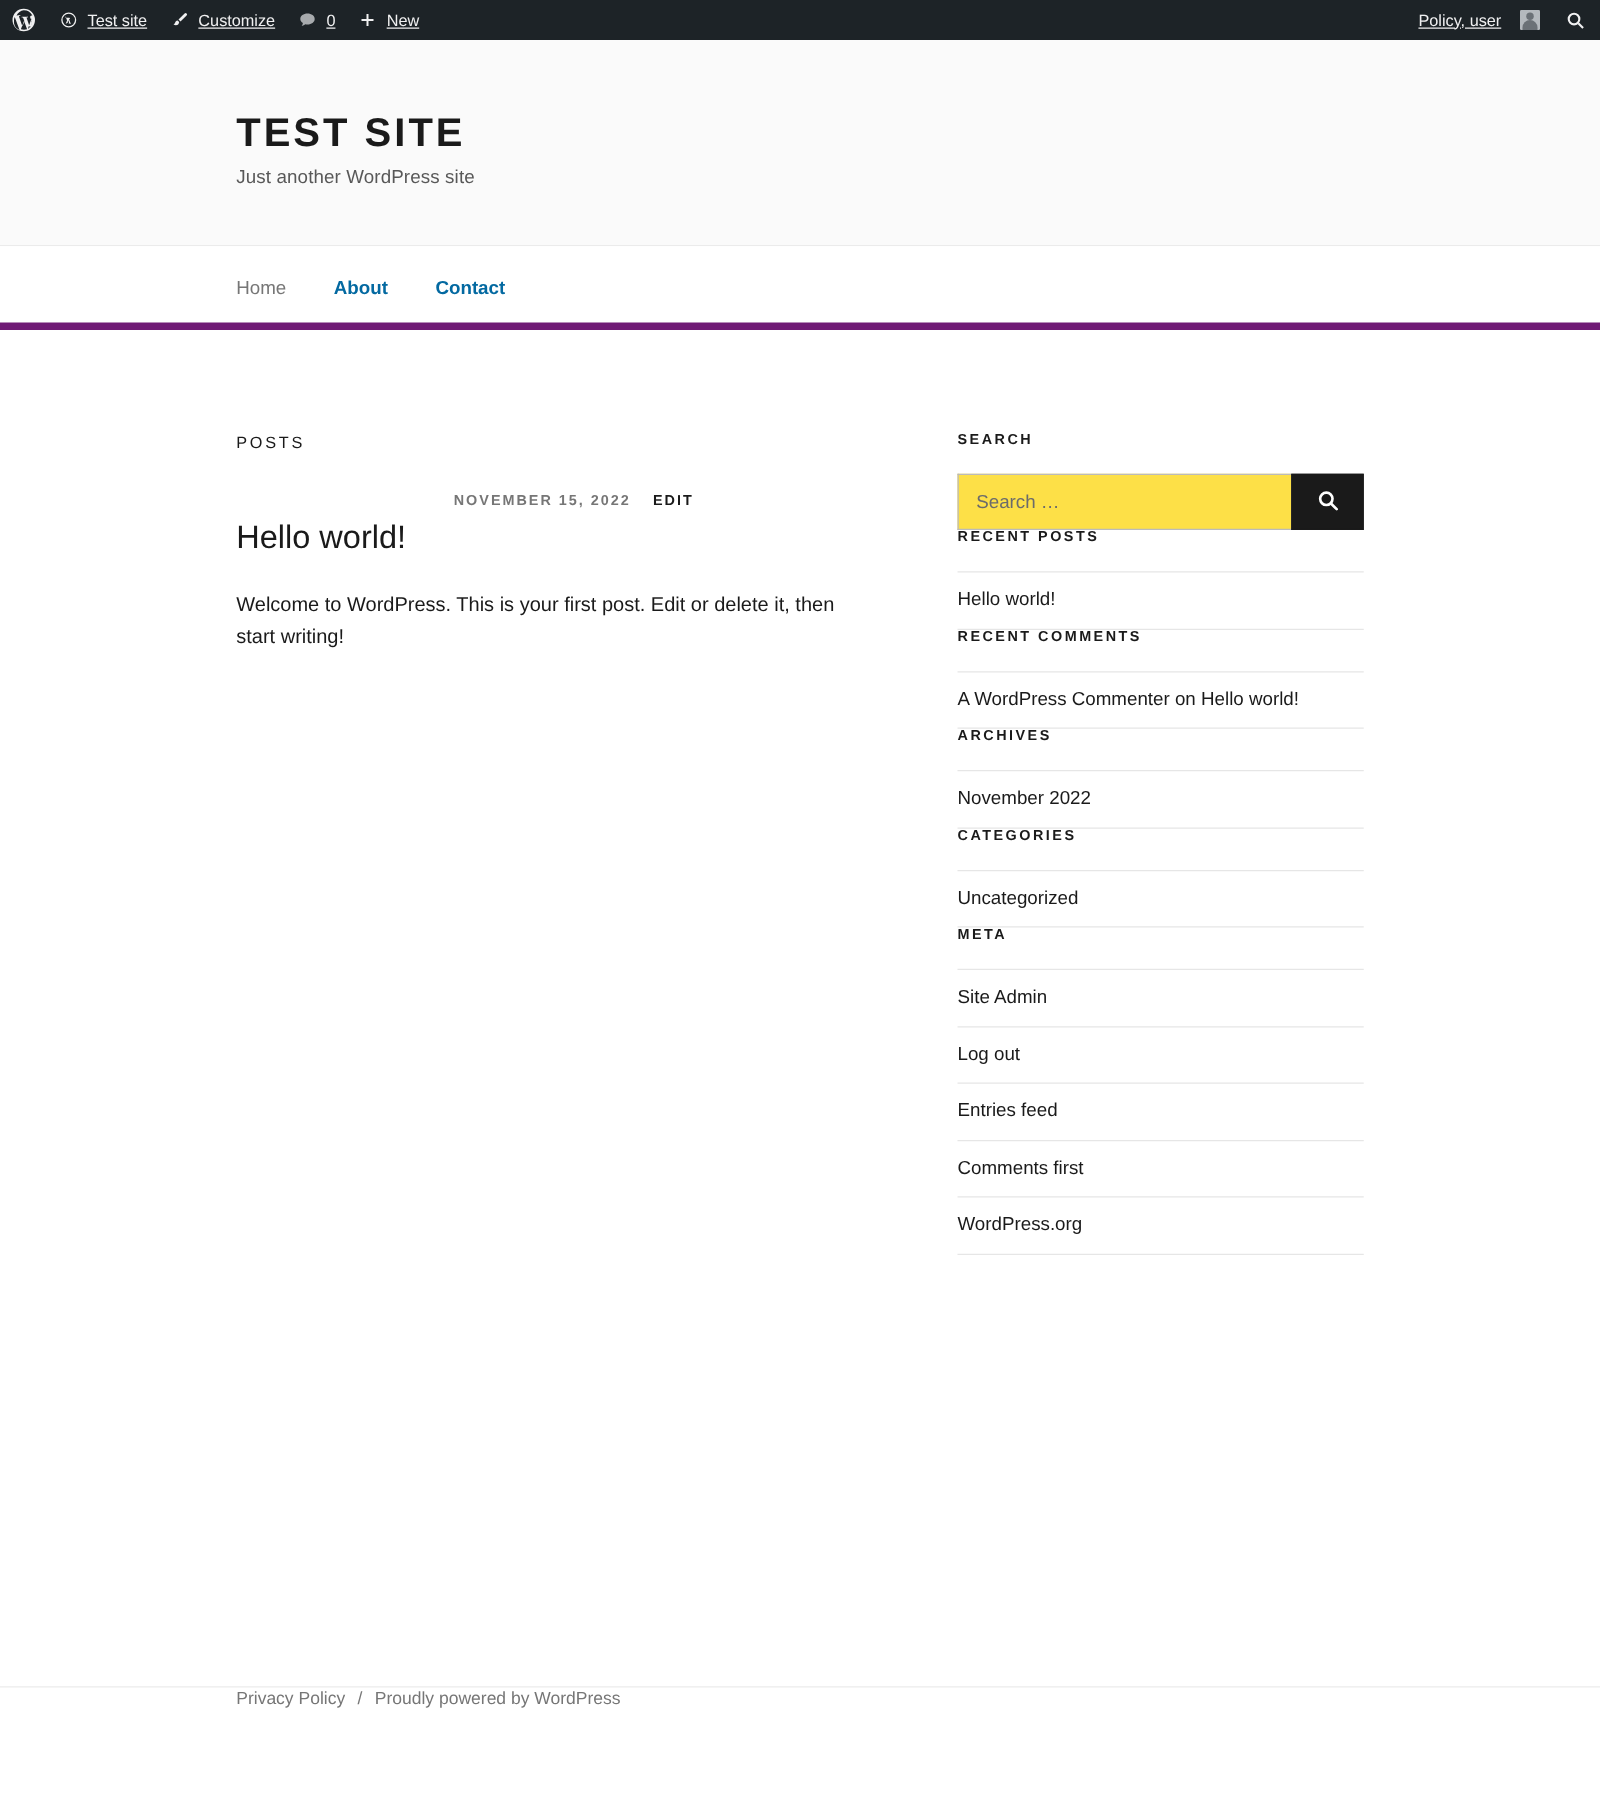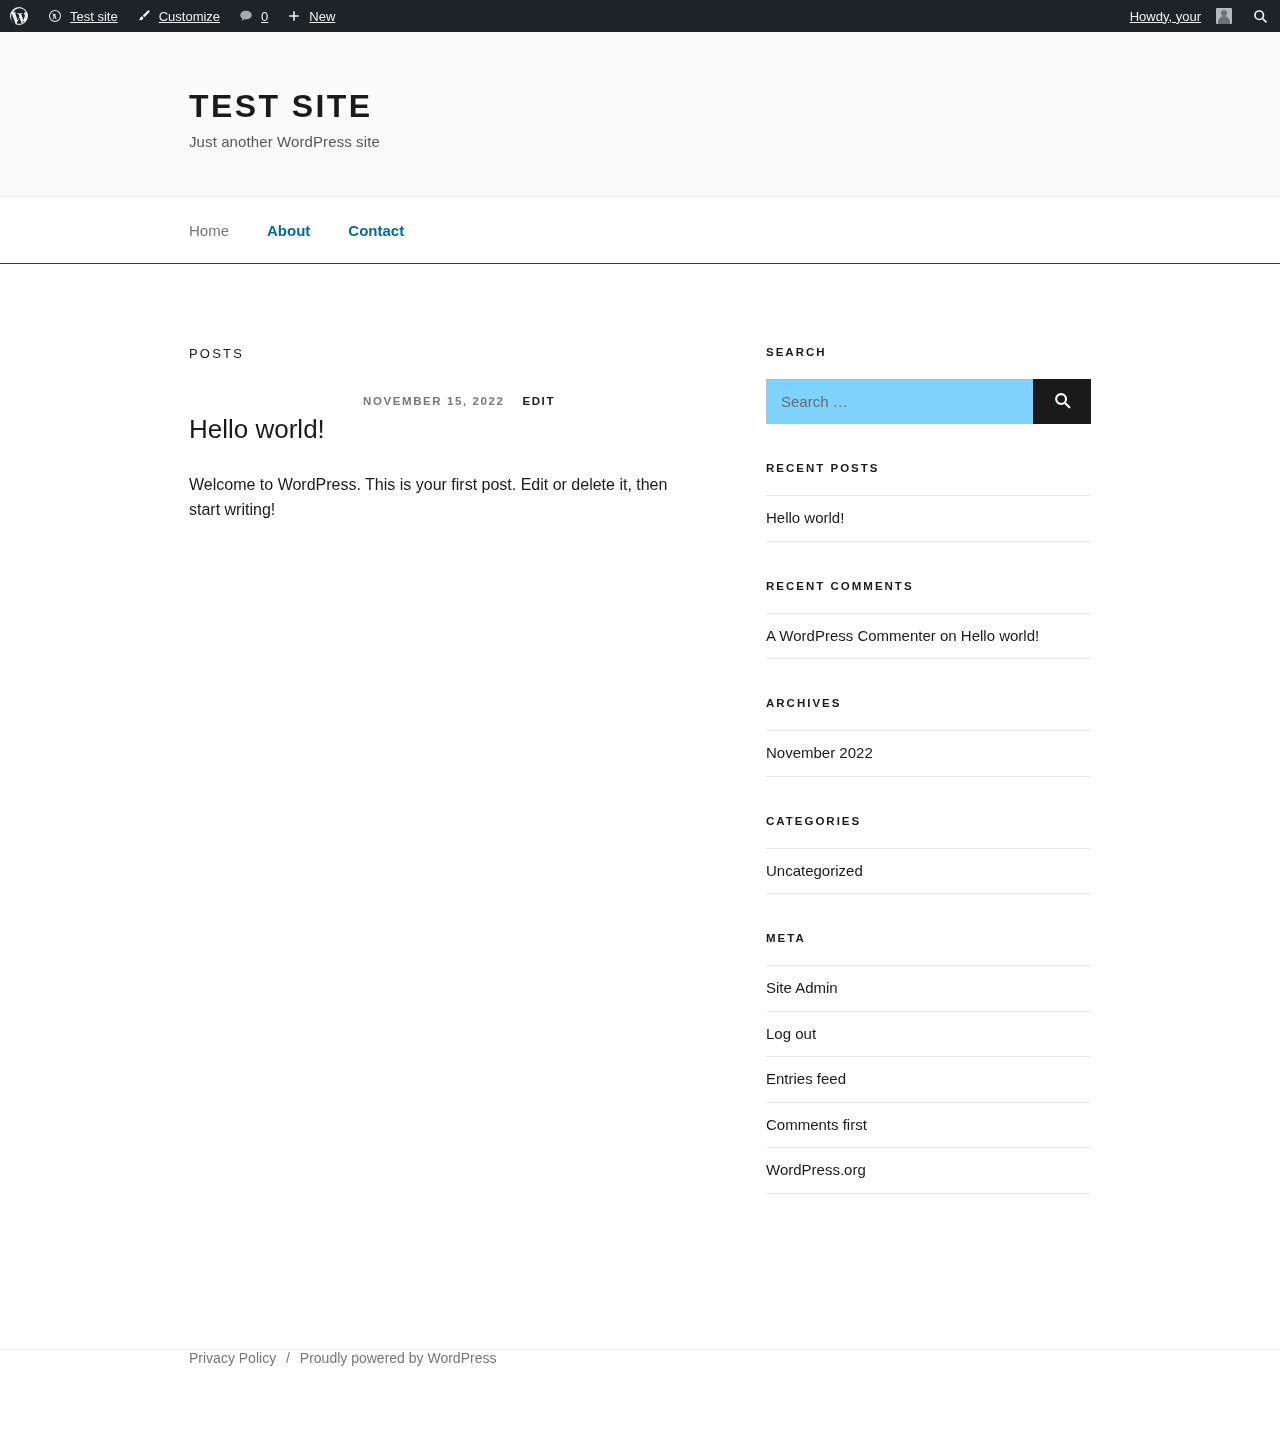--- a/index.html
+++ b/index.html
@@ -83,21 +83,21 @@
   }
   #site-desc {
     font-size: 15px;
     color: #585858;
     margin: 0;
     letter-spacing: 0.1px;
   }
 
   
   #site-nav {
-    border-bottom: 1px solid #701a75;
+    border-bottom: 6px solid #701a75;
     background: #fff;
     height: 67px;
   }
   #site-nav ul {
     list-style: none;
     margin: 0; padding: 0;
     display: flex;
     align-items: center;
     height: 67px;
   }
@@ -151,21 +151,21 @@
     margin: 0;
     color: #1a1a1a;
     max-width: 500px;
   }
 
   
   #sidebar {
     width: 325px;
     margin-left: 37px;
   }
-  .widget { margin-bottom: 38px; }
+  .widget { }
   .widget-title {
     font-size: 11.5px;
     letter-spacing: 2px;
     font-weight: bold;
     text-transform: uppercase;
     margin: 0 0 21px 0;
     color: #1a1a1a;
   }
   .search-form {
     display: flex;
@@ -174,21 +174,21 @@
   }
   .search-form input[type=text] {
     flex: 1;
     border: 1px solid #bbb;
     border-right: none;
     padding: 0 14px;
     font-size: 15px;
     color: #333;
     font-family: "Liberation Sans", sans-serif;
     outline: none;
-    background: #7dd3fc;
+    background: #fde047;
   }
   .search-form input[type=text]::placeholder { color: #6b6b6b; }
   .search-submit {
     width: 58px;
     background: #1a1a1a;
     border: 1px solid #1a1a1a;
     display: flex;
     align-items: center;
     justify-content: center;
     cursor: pointer;
@@ -268,21 +268,21 @@
     <span>
       <svg class="ab-icon-svg" width="16" height="16" viewBox="0 0 20 20" fill="#f0f0f1">
         <path d="M9 4h2v5h5v2h-5v5H9v-5H4V9h5V4z"></path>
       </svg>
     </span>
     <span>New</span>
   </a>
 
   <div class="ab-right">
     <a class="ab-item" href="#">
-      <span class="howdy">Howdy, your</span>
+      <span class="howdy">Policy, user</span>
       <span class="avatar-box"></span>
     </a>
     <a class="ab-item ab-search" href="#">
       <span>
         <svg class="ab-icon-svg" width="17" height="17" viewBox="0 0 20 20" fill="none" stroke="#f0f0f1" stroke-width="2">
           <circle cx="8.5" cy="8.5" r="5"></circle>
           <line x1="12.5" y1="12.5" x2="17" y2="17"></line>
         </svg>
       </span>
     </a>

